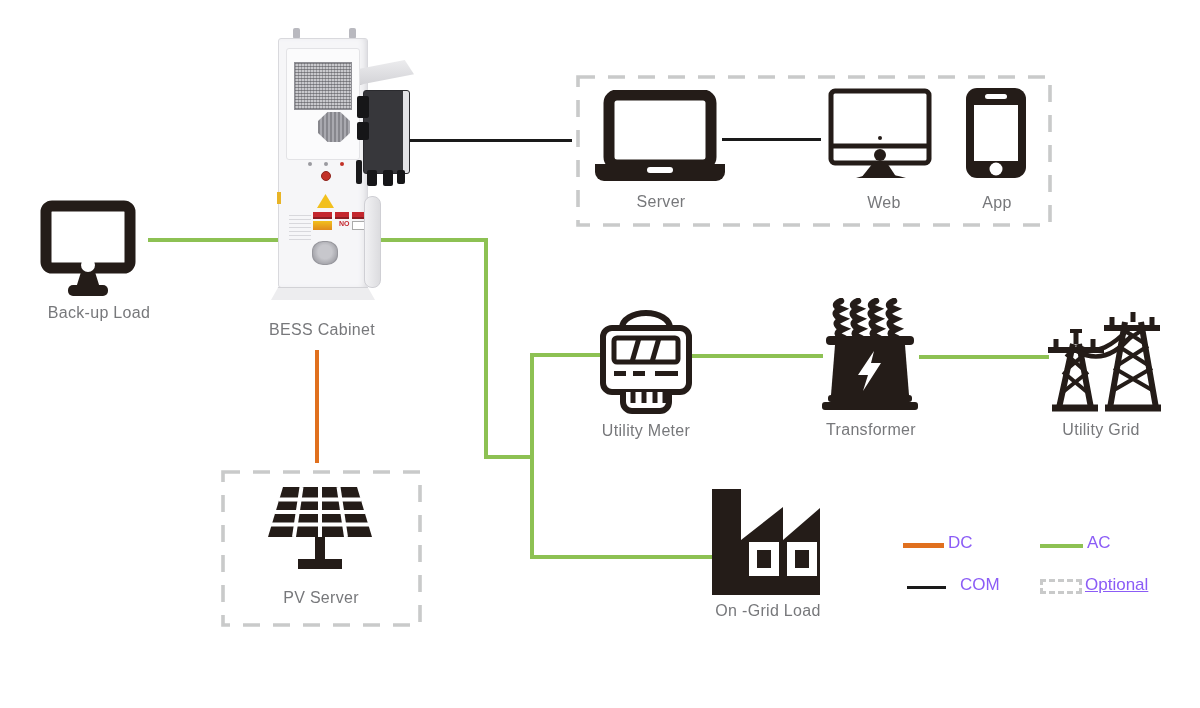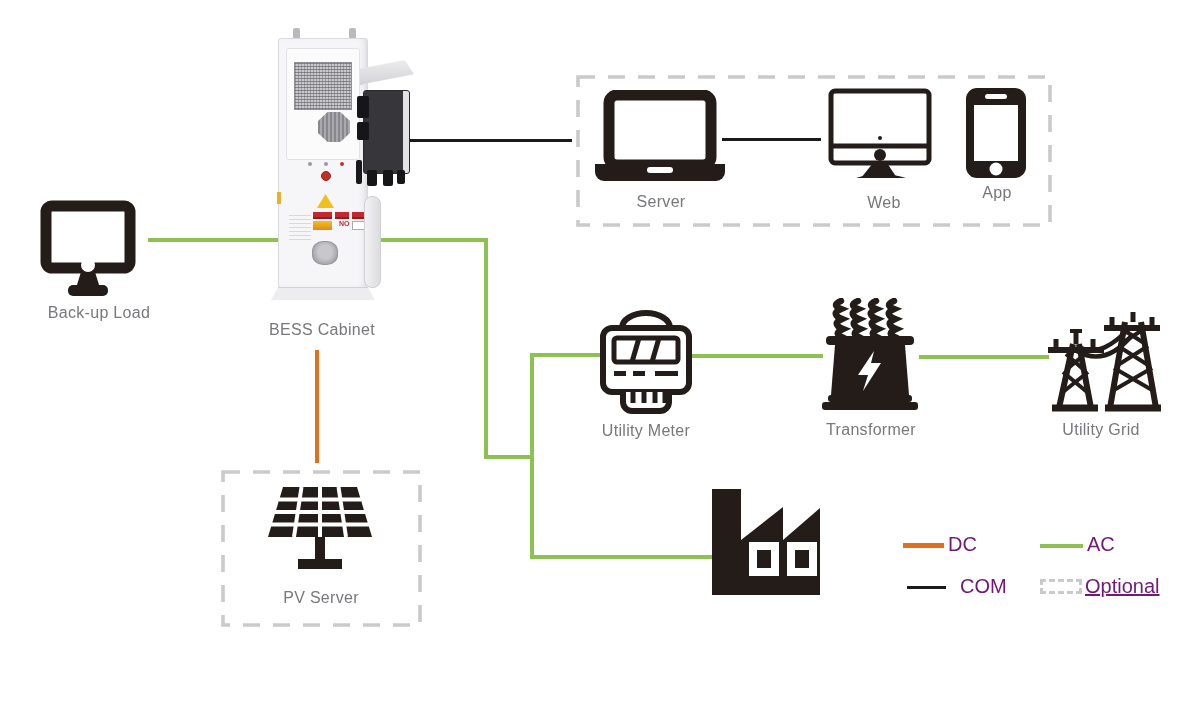--- a/index.html
+++ b/index.html
@@ -59,21 +59,21 @@
   .cab-inverter { position:absolute; left:98px; top:66px; width:47px; height:84px;
     background:linear-gradient(90deg,#37373b 0 86%, #e3e3e6 86% 100%);
     border-radius:3px; border:1px solid #2a2a2e; }
   .cab-conn { position:absolute; background:#161618; border-radius:2px; }
   .cab-slot { position:absolute; left:91px; top:136px; width:6px; height:24px; background:#19191b; border-radius:2px; }
   .cab-cyl { position:absolute; left:99px; top:172px; width:17px; height:92px;
     background:linear-gradient(90deg,#f2f2f4,#dcdcdf); border:1px solid #cfcfd4; border-radius:8px; }
   .cab-sticker { position:absolute; left:12px; top:168px; width:4px; height:12px; background:#e8b427; }
 
   
-  .legend-label { position:absolute; color:#701a75; font-size:20px; white-space:nowrap; z-index:5;text-align:right; }
+  .legend-label { position:absolute; color:#8b5cf6; font-size:17px; white-space:nowrap; z-index:5;text-align:right; }
 </style>
 </head>
 <body>
 
 <div class="canvas">
 
   <svg class="dashed-box" style="left:574px; top:73px;" width="480" height="156" viewBox="0 0 480 156">
     <rect x="4" y="4" width="472" height="148" fill="none" stroke="#c9caca" stroke-width="3.6" stroke-dasharray="17 13"></rect>
   </svg>
   <svg class="dashed-box" style="left:219px; top:468px;" width="206" height="162" viewBox="0 0 206 162">
@@ -223,25 +223,26 @@
     <rect x="37" y="54" width="30" height="34" fill="#ffffff"></rect>
     <rect x="45" y="62" width="14" height="18" fill="#241c18"></rect>
     <rect x="75" y="54" width="30" height="34" fill="#ffffff"></rect>
     <rect x="83" y="62" width="14" height="18" fill="#241c18"></rect>
   </svg>
 
   <div class="label" style="left:99px;  top:304px;">Back-up Load</div>
   <div class="label" style="left:322px; top:321px;">BESS Cabinet</div>
   <div class="label" style="left:661px; top:193px;">Server</div>
   <div class="label" style="left:884px; top:194px;">Web</div>
-  <div class="label" style="left:997px; top:184px;">App</div>
+  <div class="label" style="left:997px; top:194px;">App</div>
   <div class="label" style="left:646px; top:422px;">Utility Meter</div>
   <div class="label" style="left:871px; top:421px;">Transformer</div>
   <div class="label" style="left:1101px;top:421px;text-align:right;">Utility Grid</div>
   <div class="label" style="left:321px; top:589px;">PV Server</div>
+  <div class="label" style="left:768px; top:602px;">On -Grid Load</div>
 
   <div>
     <div class="line dc" style="left:903px; top:543px; width:41px; height:5px;"></div>
     <div class="legend-label" style="left:948px; top:533px;">DC</div>
 
     <div class="line ac" style="left:1040px; top:544px; width:43px; height:4px;"></div>
     <div class="legend-label" style="left:1087px; top:533px;">AC</div>
 
     <div class="line com" style="left:907px; top:586px; width:39px; height:3px;"></div>
     <div class="legend-label" style="left:960px; top:575px;">COM</div>

